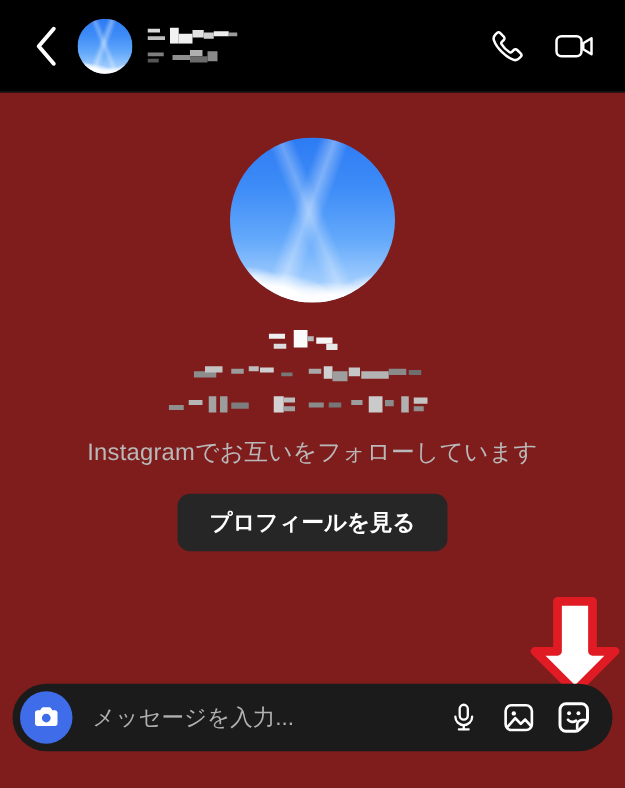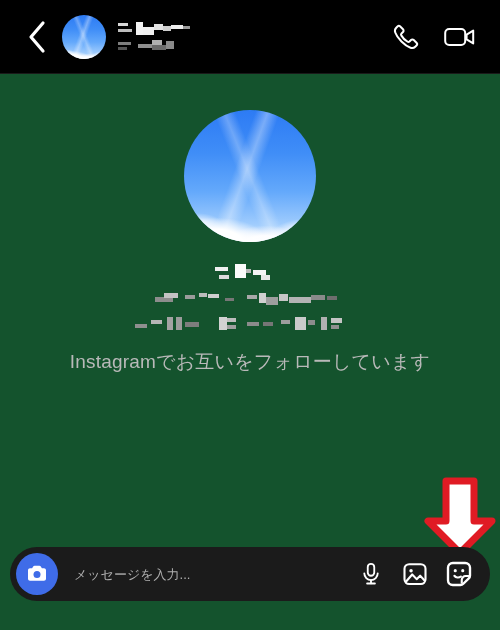--- a/index.html
+++ b/index.html
@@ -7,21 +7,21 @@
     padding: 0;
     background: #000;
   }
   body {
     font-family: "Liberation Sans", "DejaVu Sans", sans-serif;
   }
   #app {
     position: relative;
     width: 500px;
     height: 630px;
-    background: #14532d;
+    background: #7f1d1d;
     overflow: hidden;
   }
 
   
   .header {
     position: absolute;
     left: 0; top: 0;
     width: 500px;
     height: 74px;
     background: #000;
@@ -186,21 +186,21 @@
     justify-content: center;
     flex: none;
     cursor: pointer;
   }
   .msg-input {
     flex: 1 1 auto;
     background: transparent;
     border: none;
     outline: none;
     color: #ffffff;
-    font-size: 13px;
+    font-size: 18px;
     font-family: inherit;
     margin-left: 14px;
     min-width: 0;
   }
   .msg-input::placeholder { color: #b0b0b0; }
   .comp-icon {
     width: 38px;
     height: 38px;
     display: flex;
     align-items: center;
@@ -319,20 +319,21 @@
         <i style="left:160px;top:1px;width:11px;height:13px;background:#cacaca;"></i>
         <i style="left:173px;top:4px;width:7px;height:5px;background:#8c8c8c;"></i>
         <i style="left:186px;top:1px;width:6px;height:13px;background:#b1b1b1;"></i>
         <i style="left:196px;top:2px;width:11px;height:5px;background:#c4c4c4;"></i>
         <i style="left:196px;top:9px;width:8px;height:4px;background:#909090;"></i>
       </span>
     </div>
 
     <div class="mutual">Instagramでお互いをフォローしています</div>
 
+    <button class="profile-btn">プロフィールを見る</button>
   </div>
 
 
   <div class="arrow-annot">
     <svg width="72" height="80" viewBox="0 0 72 80">
       <path d="M22 4 H50 V44 H68 L36 76 L4 44 H22 Z" fill="#ffffff" stroke="#e01b24" stroke-width="7" stroke-linejoin="round"></path>
     </svg>
   </div>
 
   <div class="composer">

